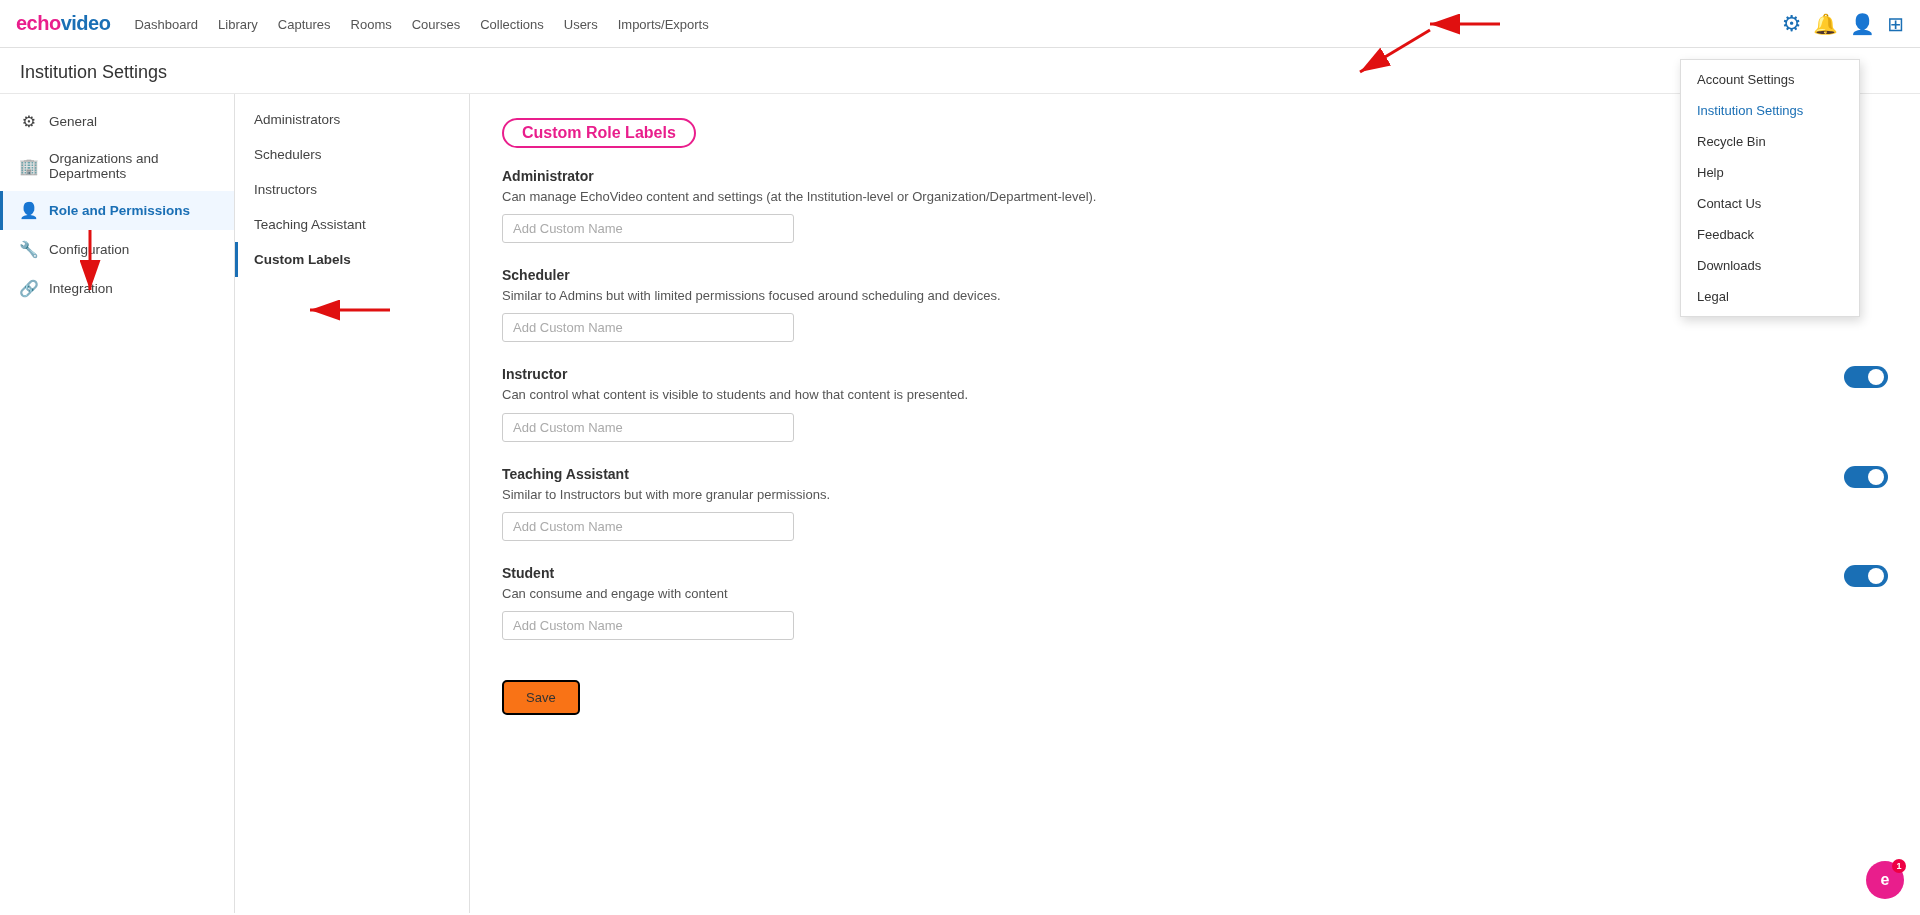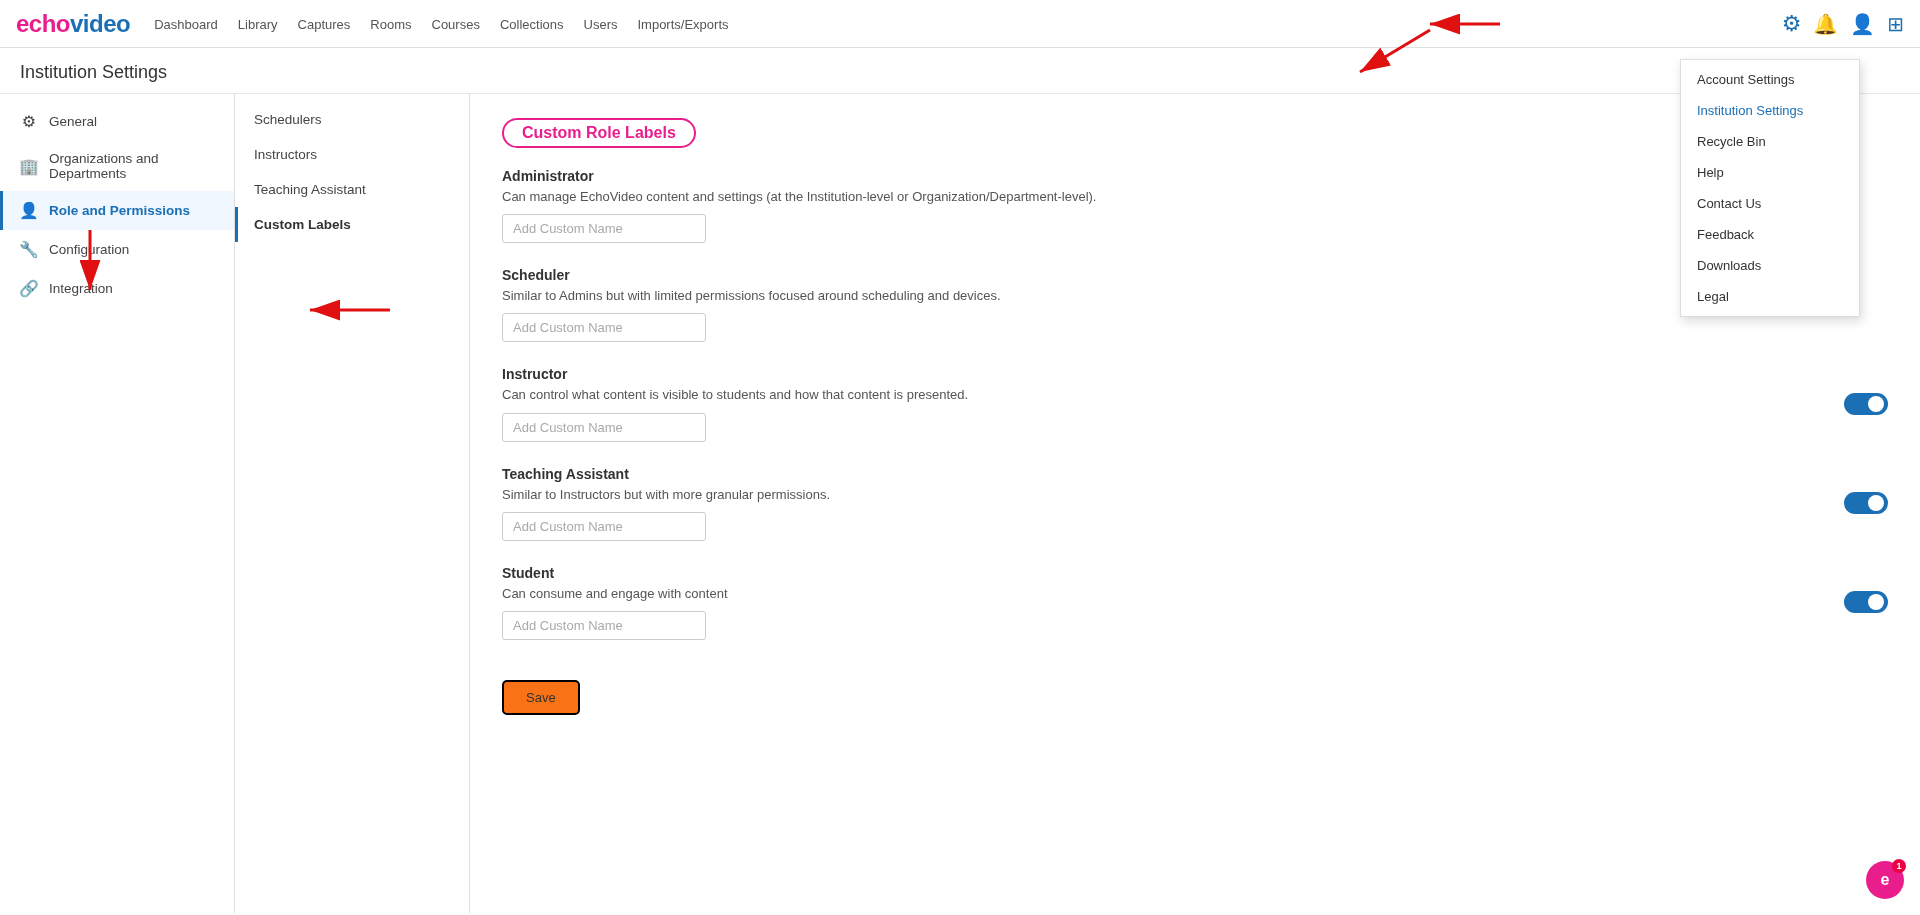--- a/index.html
+++ b/index.html
@@ -13,21 +13,21 @@
       background: #fff;
       border-bottom: 1px solid #e0e0e0;
       padding: 0 16px;
       position: relative;
       z-index: 100;
     }
     .logo {
       display: flex;
       align-items: center;
       margin-right: 24px;
-      font-size: 24px;
+      font-size: 20px;
       font-weight: bold;
       color: #e91e8c;
       letter-spacing: -0.5px;
     }
     .logo span.echo { color: #e91e8c; }
     .logo span.video { color: #1a6fb5; }
     .nav-links {
       display: flex;
       gap: 20px;
       list-style: none;
@@ -170,21 +170,21 @@
       align-items: center;
       justify-content: space-between;
     }
     .role-section .role-desc {
       font-size: 13px;
       color: #555;
       margin-bottom: 8px;
       line-height: 1.4;
     }
     .role-section input[type="text"] {
-      width: 204px;
+      width: 292px;
       padding: 6px 10px;
       border: 1px solid #ccc;
       border-radius: 3px;
       font-size: 13px;
       color: #999;
     }
     .role-section input[type="text"]::placeholder {
       color: #aaa;
     }
 
@@ -210,21 +210,21 @@
       height: 16px;
       width: 16px;
       left: 24px;
       bottom: 3px;
       background: white;
       border-radius: 50%;
       transition: 0.3s;
     }
     .toggle-row {
       display: flex;
-      align-items: center;
+      align-items: flex-start;
       justify-content: space-between;
     }
     .toggle-col-right {
       position: relative;
     }
 
     .save-btn {
       margin-top: 16px;
       padding: 8px 22px;
       background: #f97316;
@@ -351,20 +351,21 @@
       <span class="icon">🔧</span>
       <span>Configuration</span>
     </div>
     <div class="nav-item">
       <span class="icon">🔗</span>
       <span>Integration</span>
     </div>
   </div>
 
   <div class="sidebar-middle">
+    <div class="sub-item">Administrators</div>
     <div class="sub-item">Schedulers</div>
     <div class="sub-item">Instructors</div>
     <div class="sub-item">Teaching Assistant</div>
     <div class="sub-item active"><strong>Custom Labels</strong></div>
   </div>
 
   <div class="main-content">
 
     <div class="section-title-badge">
       <span>Custom Role Labels</span>

